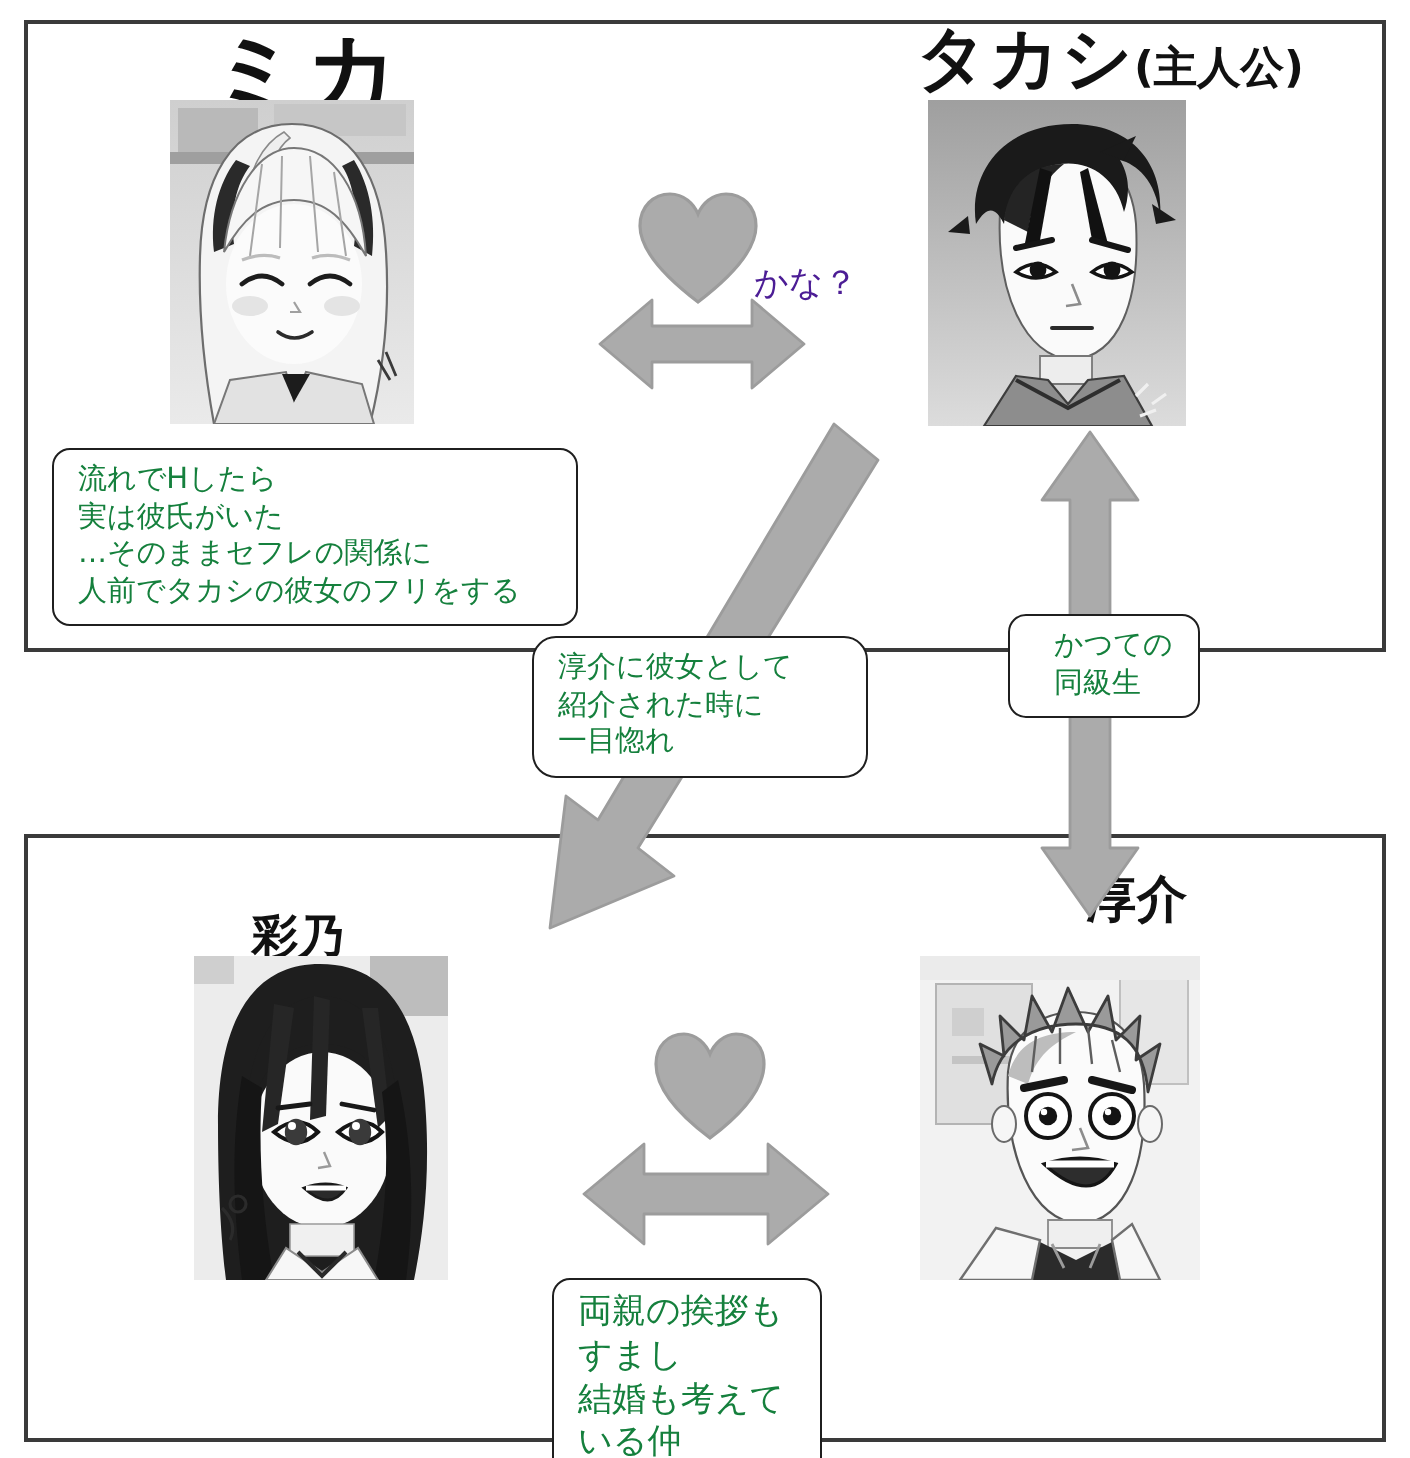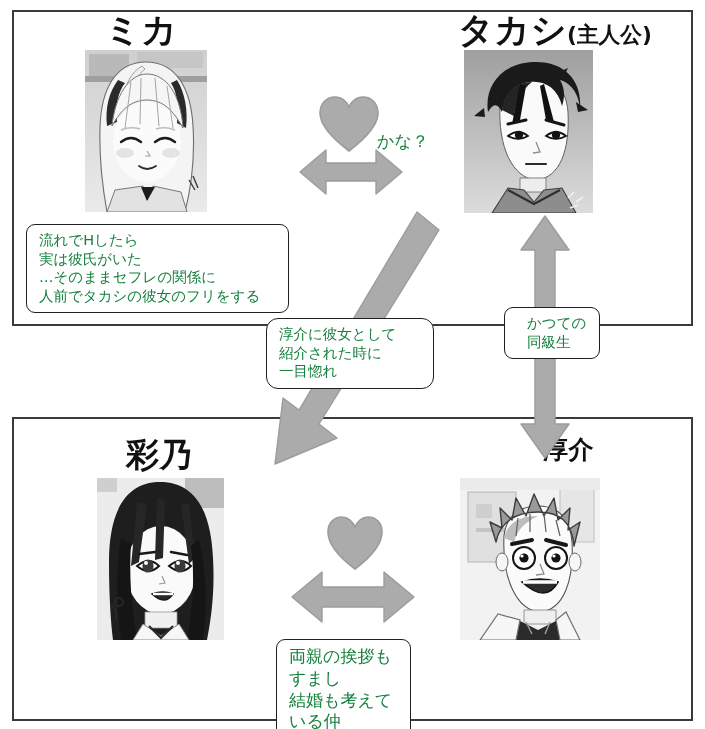--- a/index.html
+++ b/index.html
@@ -36,23 +36,23 @@
     white-space: nowrap;
     line-height: 1;
     letter-spacing: 0.5px;
   }
   .char-name .sub {
     font-size: 0.62em;
     font-weight: bold;
     letter-spacing: 0;
     margin-top: 36px;
   }
-  #name-mika    { left: 105px; top: 13px;  font-size: 35px; text-align: right; }
+  #name-mika    { left: 105px; top: 13px;  font-size: 46px; text-align: right; }
   #name-takashi { left: 458px; top: 13px;  font-size: 35px; }
-  #name-ayano   { left: 126px; top: 438px; font-size: 33px; }
+  #name-ayano   { left: 126px; top: 458px; font-size: 23px; }
   #name-junsuke { left: 503px; top: 437px; font-size: 25px; margin-left: 40px; }
 
   
   .portrait {
     position: absolute;
     overflow: hidden;
     background: #d8d8d8;
     filter: grayscale(100%);
   }
   #portrait-mika    { left: 85px;  top: 50px;  width: 122px; height: 162px; }
@@ -78,21 +78,21 @@
   #note-hitomebore { left: 266px; top: 318px; width: 168px; font-size: 14.5px; border-radius: 12px; }
   #note-classmate  { left: 504px; top: 307px; width: 96px;  font-size: 14.5px; text-align: left; padding-left: 22px; }
   #note-couple     { left: 276px; top: 639px; width: 135px; font-size: 17px; }
 
   
   #label-kana {
     position: absolute;
     left: 377px;
     top: 130px;
     font-size: 17px;
-    color: #15803d;
+    color: #4c1d95;
     font-weight: normal;
     z-index: 30;
     white-space: nowrap;
   }
 
   
   .shape {
     position: absolute;
     z-index: 10;
   }

